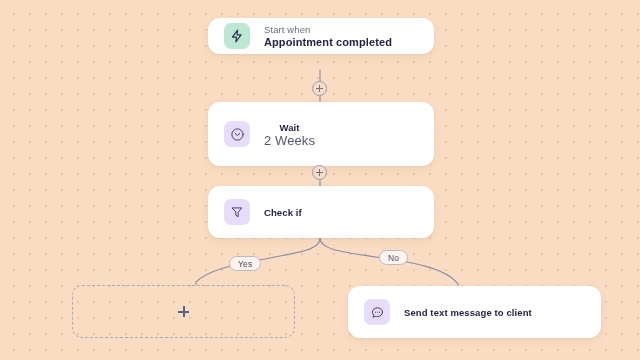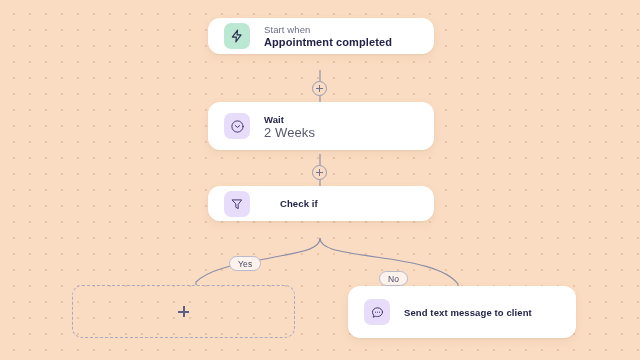--- a/index.html
+++ b/index.html
@@ -88,23 +88,23 @@
   .node-sub {
     font-size: 13px;
     line-height: 13px;
     color: #55576e;
     letter-spacing: .1px;
     white-space: nowrap;
   }
 
   
   #node-trigger { left: 208px; top: 18px;  width: 226px; height: 36px; }
-  #node-wait    { left: 208px; top: 102px; width: 226px; height: 48px; }
-  #node-check   { left: 208px; top: 186px; width: 226px; height: 35px; gap: 16px; }
-  #node-sms     { left: 348px; top: 286px; width: 228px; height: 52px; }
+  #node-wait    { left: 208px; top: 102px; width: 226px; height: 64px; text-align: center; }
+  #node-check   { left: 208px; top: 186px; width: 226px; height: 52px; }
+  #node-sms     { left: 348px; top: 286px; width: 253px; height: 52px; }
 
   .ic-mint   { background: #bbe8d2; }
   .ic-purple { background: #e7ddfb; }
 
   
   .plus-btn {
     position: absolute;
     width: 15px;
     height: 15px;
     border-radius: 50%;
@@ -136,21 +136,21 @@
     border: 1px solid #b9b9cc;
     box-sizing: border-box;
     display: flex;
     align-items: center;
     justify-content: center;
     font-size: 8.5px;
     color: #4a4c68;
     letter-spacing: .2px;
   }
   #pill-yes { left: 229px; top: 256px; }
-  #pill-no  { left: 379px; top: 250px; margin-top: 21px; }
+  #pill-no  { left: 379px; top: 250px; }
 
   
   #dropzone {
     position: absolute;
     left: 72px;
     top: 285px;
     width: 223px;
     height: 53px;
     border: 1.4px dashed #a9a9c0;
     border-radius: 10px;

